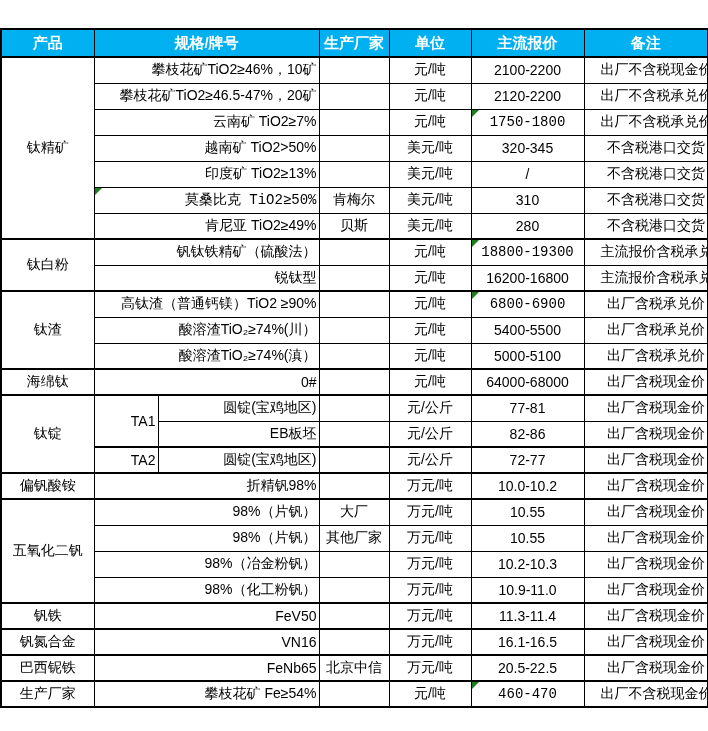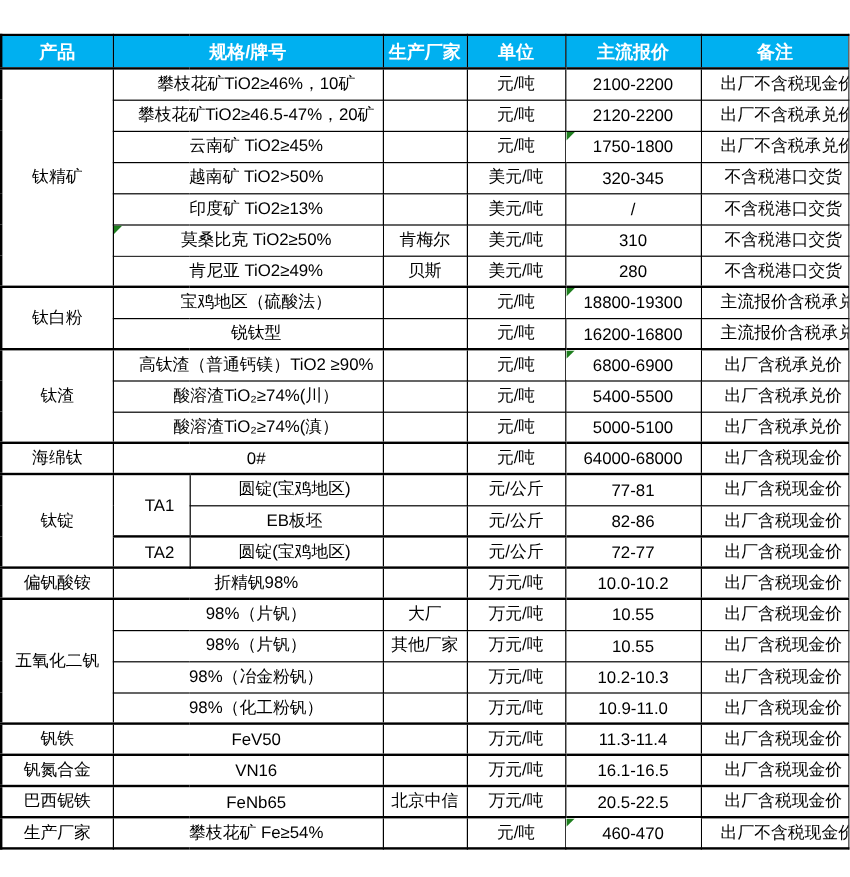--- a/index.html
+++ b/index.html
@@ -12,23 +12,23 @@
   col.c-specb{width:161px;}
   col.c-maker{width:70px;}
   col.c-unit{width:82px;}
   col.c-price{width:113px;}
   col.c-note{width:124px;}
   th,td{border:1px solid #000;overflow:hidden;white-space:nowrap;box-sizing:border-box;}
   thead th{background:#00B0F0;color:#ffffff;font-weight:bold;font-size:15px;height:28px;
            text-align:center;border-bottom:2px solid #000;padding:0 2px;}
   td{height:26px;font-size:14px;padding:0 2px;background:#ffffff;}
   td.c{text-align:center;}
-  td.l{text-align:center;padding-left:16px;}
+  td.l{text-align:right;padding-left:16px;}
   tr.sec td{border-top:2px solid #000;}
-  td.rel{position:relative;}
+  td.rel{position:relative;font-family:Liberation Mono, monospace;}
   .corner{position:absolute;top:0;left:0;width:0;height:0;
           border-top:7px solid #1E7E1E;border-right:7px solid transparent;}
 </style>
 </head>
 <body>
 
 <div class="sheet">
 <table class="price-table">
   <colgroup>
     <col class="c-product">
@@ -60,21 +60,21 @@
       <td class="l">出厂不含税现金价</td>
     </tr>
     <tr>
       <td class="l" colspan="2">攀枝花矿TiO2≥46.5-47%，20矿</td>
       <td class="c"></td>
       <td class="c">元/吨</td>
       <td class="c">2120-2200</td>
       <td class="l">出厂不含税承兑价</td>
     </tr>
     <tr>
-      <td class="l" colspan="2">云南矿 TiO2≥45%</td>
+      <td class="l" colspan="2">云南矿 TiO2≥7%</td>
       <td class="c"></td>
       <td class="c">元/吨</td>
       <td class="c rel"><span class="corner"></span><span>1750-1800</span></td>
       <td class="l">出厂不含税承兑价</td>
     </tr>
     <tr>
       <td class="l" colspan="2">越南矿 TiO2&gt;50%</td>
       <td class="c"></td>
       <td class="c">美元/吨</td>
       <td class="c">320-345</td>
@@ -97,21 +97,21 @@
     <tr>
       <td class="l" colspan="2">肯尼亚 TiO2≥49%</td>
       <td class="c">贝斯</td>
       <td class="c">美元/吨</td>
       <td class="c">280</td>
       <td class="l">不含税港口交货</td>
     </tr>
 
     <tr class="sec">
       <td class="c" rowspan="2">钛白粉</td>
-      <td class="l" colspan="2">宝鸡地区（硫酸法）</td>
+      <td class="l" colspan="2">钒钛铁精矿（硫酸法）</td>
       <td class="c"></td>
       <td class="c">元/吨</td>
       <td class="c rel"><span class="corner"></span><span>18800-19300</span></td>
       <td class="l">主流报价含税承兑</td>
     </tr>
     <tr>
       <td class="l" colspan="2">锐钛型</td>
       <td class="c"></td>
       <td class="c">元/吨</td>
       <td class="c">16200-16800</td>

